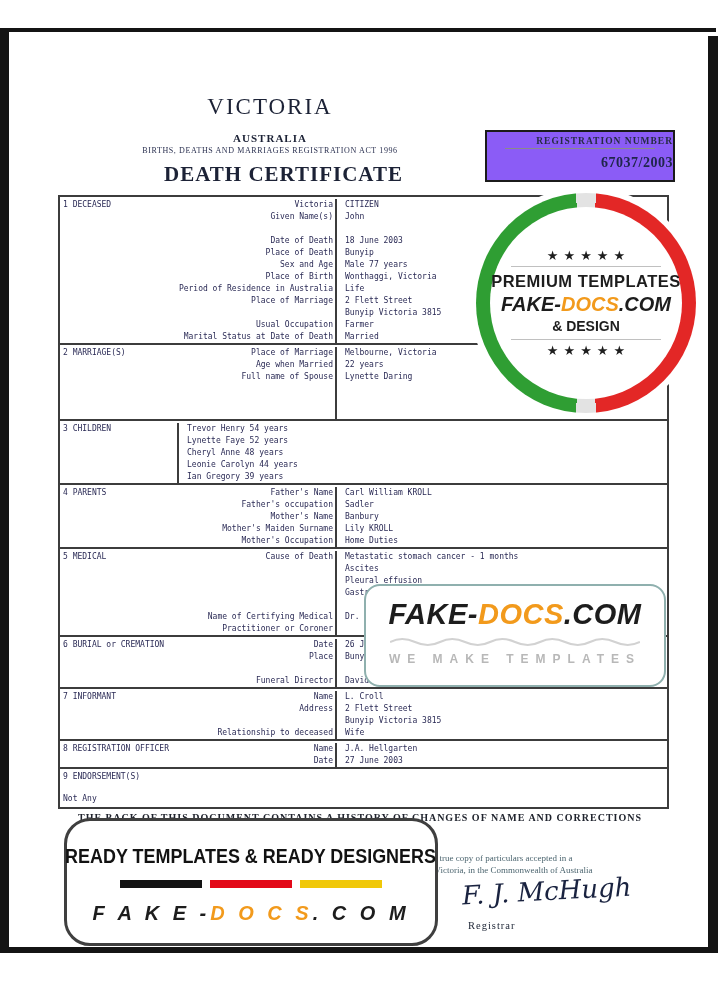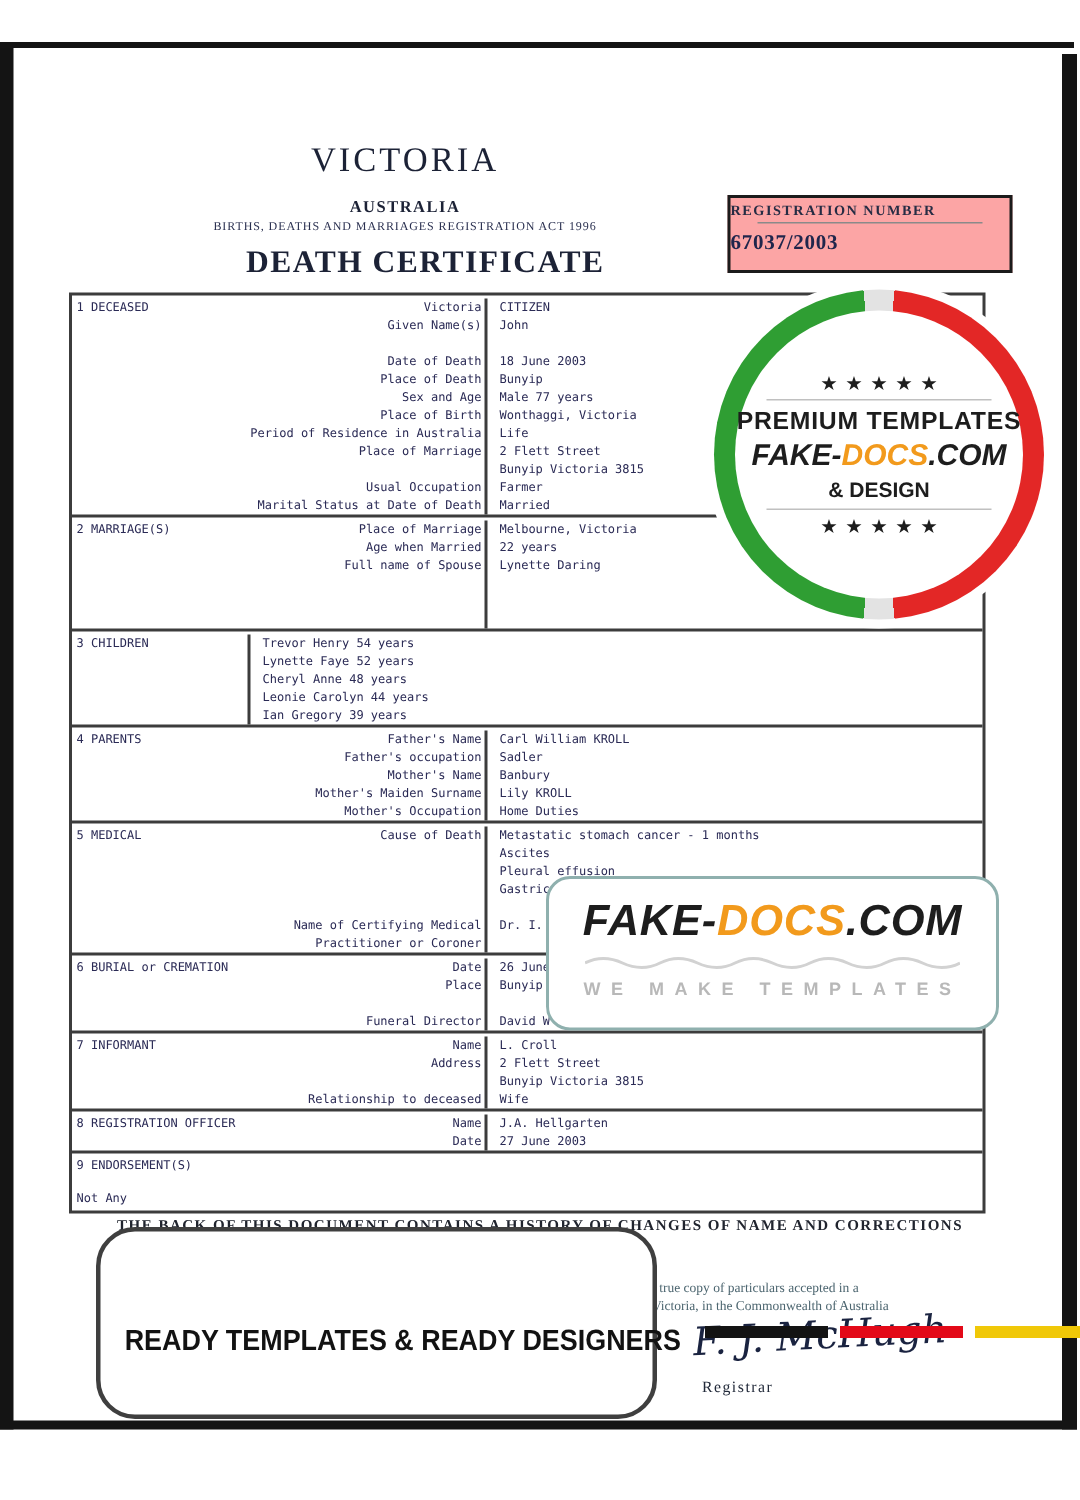--- a/index.html
+++ b/index.html
@@ -7,26 +7,26 @@
        font-family:"Liberation Sans",sans-serif;}
   
   .frame{background:#141414;position:absolute;}
   
   .header{position:absolute;left:0;top:94px;width:540px;text-align:center;color:#1c2236;}
   .h-region{font-family:"Liberation Serif",serif;font-weight:normal;font-size:23px;letter-spacing:2px;}
   .h-country{font-family:"Liberation Serif",serif;font-weight:bold;font-size:11px;letter-spacing:1px;margin-top:12px;}
   .h-act{font-family:"Liberation Serif",serif;font-weight:normal;font-size:8px;letter-spacing:.6px;margin-top:2px;color:#2a3050;}
   .h-title{font-family:"Liberation Serif",serif;font-weight:bold;font-size:21px;letter-spacing:1px;margin-top:7px;padding-left:27px;}
   
-  .regbox{position:absolute;left:485px;top:130px;width:186px;height:48px;border:2px solid #1b1b1b;text-align:left;background:#fca5a5;}
+  .regbox{position:absolute;left:485px;top:130px;width:186px;height:48px;border:2px solid #1b1b1b;text-align:right;background:#8b5cf6;}
   .reg-label{font-family:"Liberation Serif",serif;font-weight:bold;font-size:9.5px;letter-spacing:1px;color:#262c44;margin-top:4px;}
   .reg-rule{width:150px;height:1px;background:#8a8a8a;margin:2px auto 0;}
   .reg-num{font-family:"Liberation Serif",serif;font-weight:bold;font-size:14px;color:#20264c;margin-top:6px;letter-spacing:.5px;}
   
-  .tbl{position:absolute;left:46px;top:195px;width:607px;border:2px solid #3c3c3c;
+  .tbl{position:absolute;left:58px;top:195px;width:607px;border:2px solid #3c3c3c;
        font-family:"DejaVu Sans Mono","Liberation Mono",monospace;font-size:8px;color:#2a2a55;background:#fff;}
   .sec{display:flex;border-bottom:2px solid #3c3c3c;padding-top:2px;}
   .sec:last-child{border-bottom:none;}
   .c1{width:112px;padding-left:3px;}
   .c1 .slab{height:12px;line-height:12px;white-space:nowrap;}
   .c1 .note{margin-top:10px;height:12px;line-height:12px;}
   .c2{width:158px;text-align:right;}
   .c3{flex:1;border-left:2px solid #3c3c3c;padding-left:8px;margin-left:2px;}
   .c3.nodiv{border-left:none;}
   .row{height:12px;line-height:12px;white-space:nowrap;overflow:visible;}
@@ -43,21 +43,21 @@
   .badge .brand{font-size:20px;margin-top:2px;}
   .brand .docs{color:#f29a1c;}
   .badge-line2{font-size:14px;font-weight:bold;color:#1d1d1d;margin:2px 0 2px;}
   
   .midmark{position:absolute;left:364px;top:584px;width:298px;height:99px;background:#fff;border:2.5px solid #8fb0ae;
     border-radius:16px;z-index:5;display:flex;flex-direction:column;align-items:center;}
   .midmark .brand{font-size:29px;margin-top:12px;letter-spacing:.5px;}
   .midmark .tagline{font-size:12px;letter-spacing:7px;color:#b8b8b8;margin-top:3px;font-weight:bold;}
   
   .banner{position:absolute;left:64px;top:818px;width:368px;height:122px;background:#fff;border:3px solid #3f3f3f;
-    border-radius:26px;z-index:6;display:flex;flex-direction:row;align-items:center;justify-content:space-between;}
+    border-radius:26px;z-index:6;display:flex;flex-direction:column;align-items:center;}
   .banner-title{font-size:19.5px;font-weight:bold;color:#121212;margin-top:24px;transform:scaleX(.92);white-space:nowrap;}
   .bars{display:flex;gap:8px;margin-top:12px;}
   .bar{width:82px;height:8px;}
   .banner .brand{font-size:20px;letter-spacing:4px;margin-top:14px;}
   
   .backnote{position:absolute;left:0;top:812px;width:720px;text-align:center;z-index:2;
     font-family:"Liberation Serif",serif;font-weight:bold;font-size:10px;letter-spacing:1px;color:#20242e;}
   .certify{position:absolute;left:425px;top:852px;width:250px;z-index:2;
     font-family:"Liberation Serif",serif;font-size:9px;line-height:12px;color:#4d6670;}
   .signature{position:absolute;left:462px;top:876px;z-index:2;font-family:"DejaVu Serif",serif;

